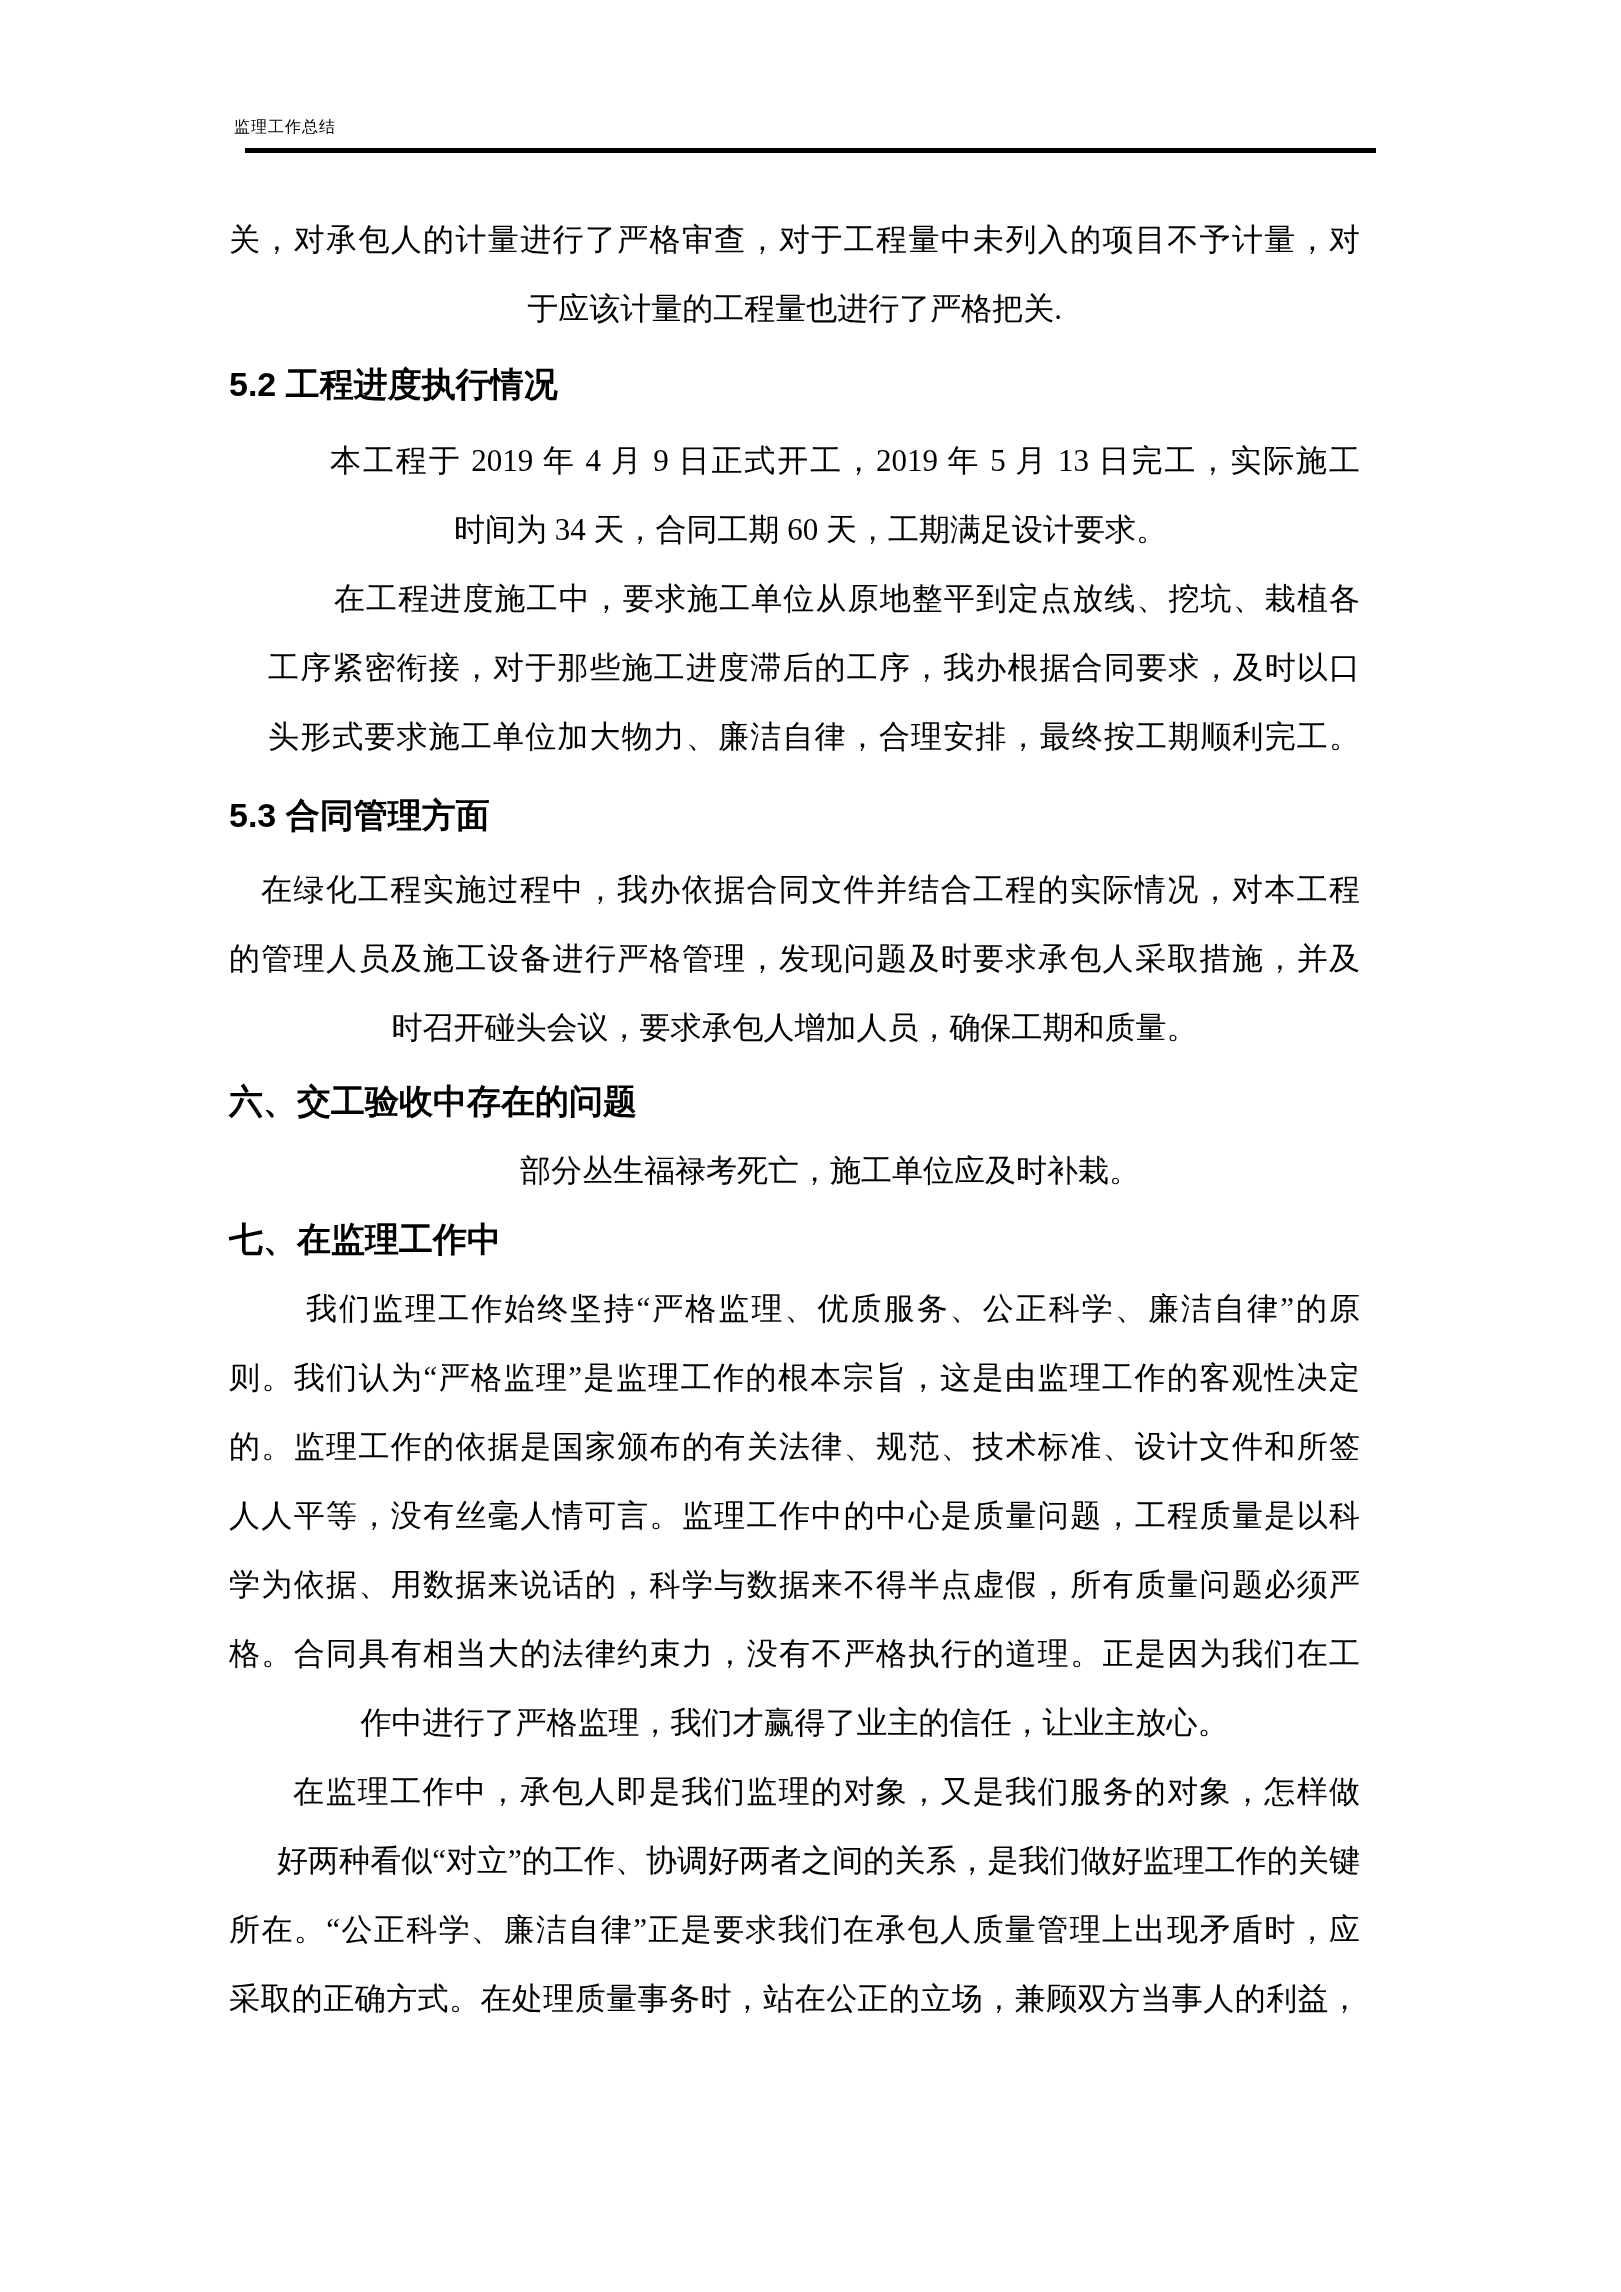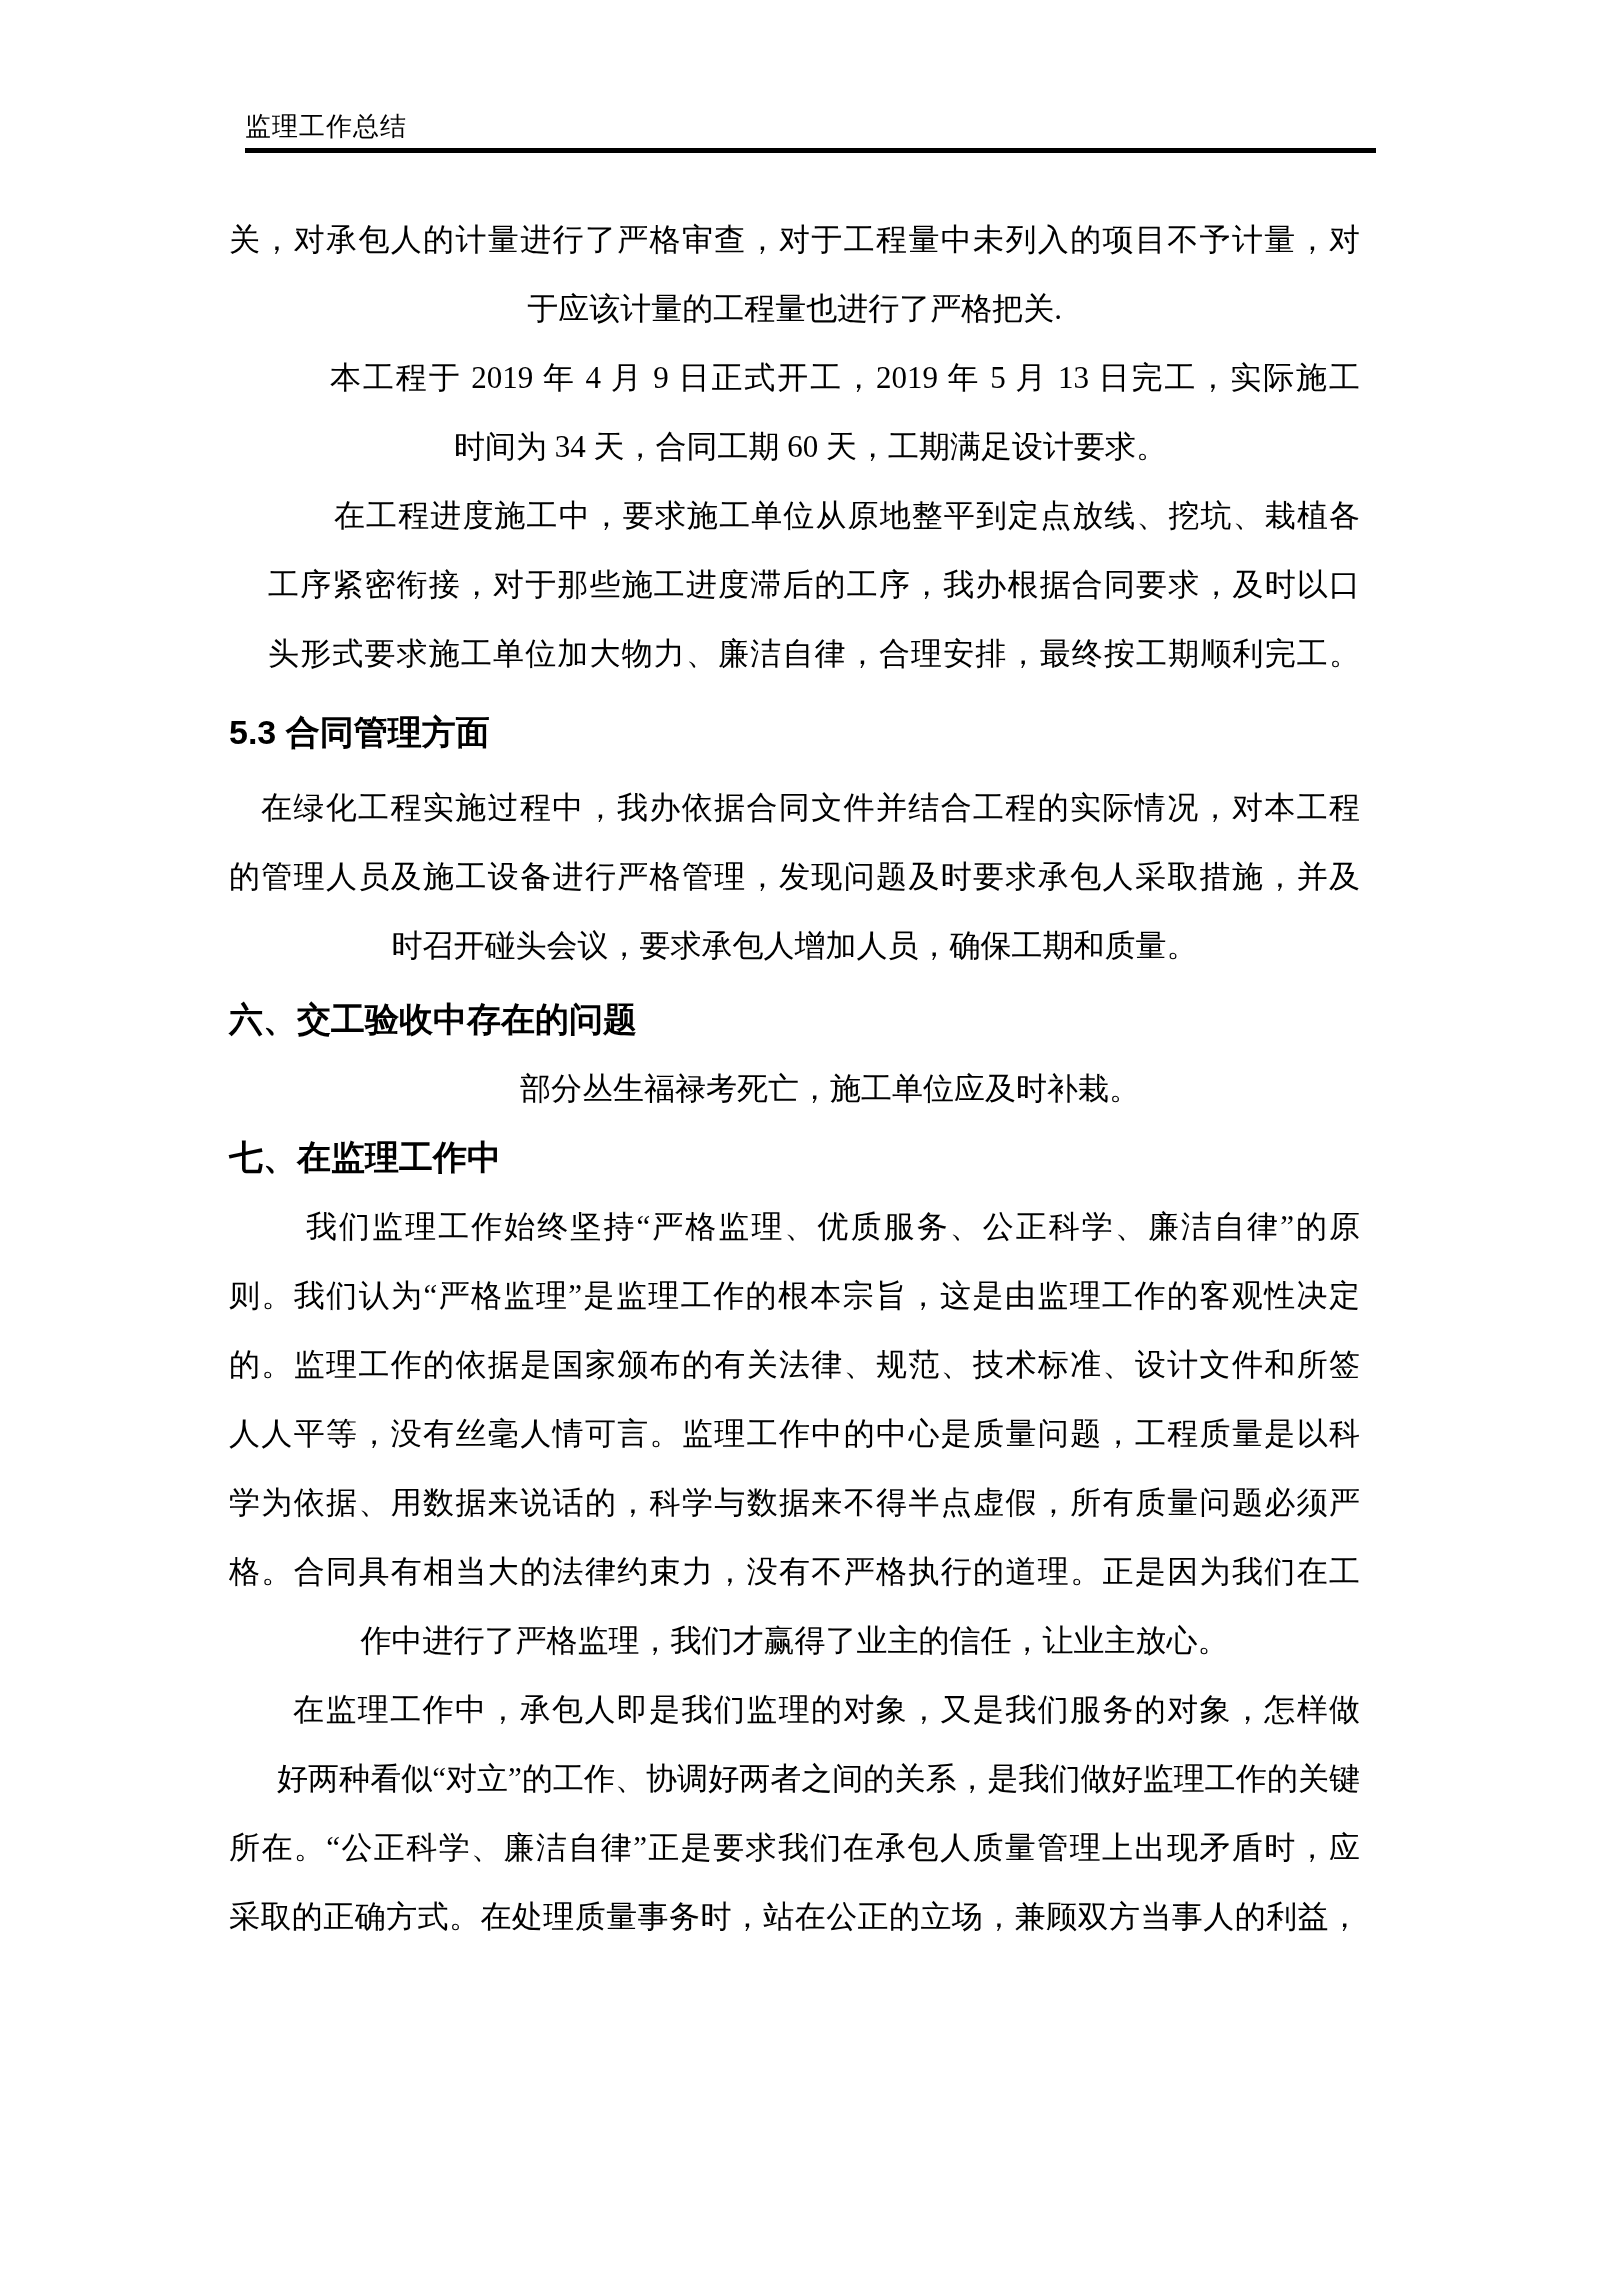--- a/index.html
+++ b/index.html
@@ -6,22 +6,22 @@
   body {
     width: 1621px; height: 2293px;
     background: #ffffff;
     color: #000000;
     font-family: "Liberation Serif", "DejaVu Serif", serif;
     overflow: hidden;
   }
   .page { position: relative; width: 1621px; height: 2293px; background: #ffffff; }
 
   .header-title {
-    position: absolute; left: 245px; top: 111px;
-    font-size: 26px; line-height: 31px;
+    position: absolute; left: 234px; top: 111px;
+    font-size: 16px; line-height: 31px;
     letter-spacing: 1px;
     color: #000000;
     white-space: nowrap;
   }
   .header-rule {
     position: absolute; left: 245px; top: 148px;
     width: 1131px; height: 4.9px;
     background: #000000;
   }
 
@@ -53,20 +53,21 @@
 <body>
 
 <div class="page">
   <div class="header-title">监理工作总结</div>
   <div class="header-rule"></div>
   <div class="content">
       <div class="paragraph">
         <div class="line fill" style="padding-left: 0px;">关，对承包人的计量进行了严格审查，对于工程量中未列入的项目不予计量，对</div>
         <div class="line" style="padding-left: 0px;">于应该计量的工程量也进行了严格把关.</div>
       </div>
+      <div class="heading" style="margin-top: 6.9px; margin-bottom: 6.9px;">5.2 工程进度执行情况</div>
       <div class="paragraph">
         <div class="line fill" style="padding-left: 101px;">本工程于 2019 年 4 月 9 日正式开工，2019 年 5 月 13 日完工，实际施工</div>
         <div class="line" style="padding-left: 32px;">时间为 34 天，合同工期 60 天，工期满足设计要求。</div>
       </div>
       <div class="paragraph">
         <div class="line fill" style="padding-left: 105px;">在工程进度施工中，要求施工单位从原地整平到定点放线、挖坑、栽植各</div>
         <div class="line fill" style="padding-left: 39px;">工序紧密衔接，对于那些施工进度滞后的工序，我办根据合同要求，及时以口</div>
         <div class="line fill" style="padding-left: 39px;">头形式要求施工单位加大物力、廉洁自律，合理安排，最终按工期顺利完工。</div>
       </div>
       <div class="heading" style="margin-top: 9.8px; margin-bottom: 5.9px;">5.3 合同管理方面</div>

